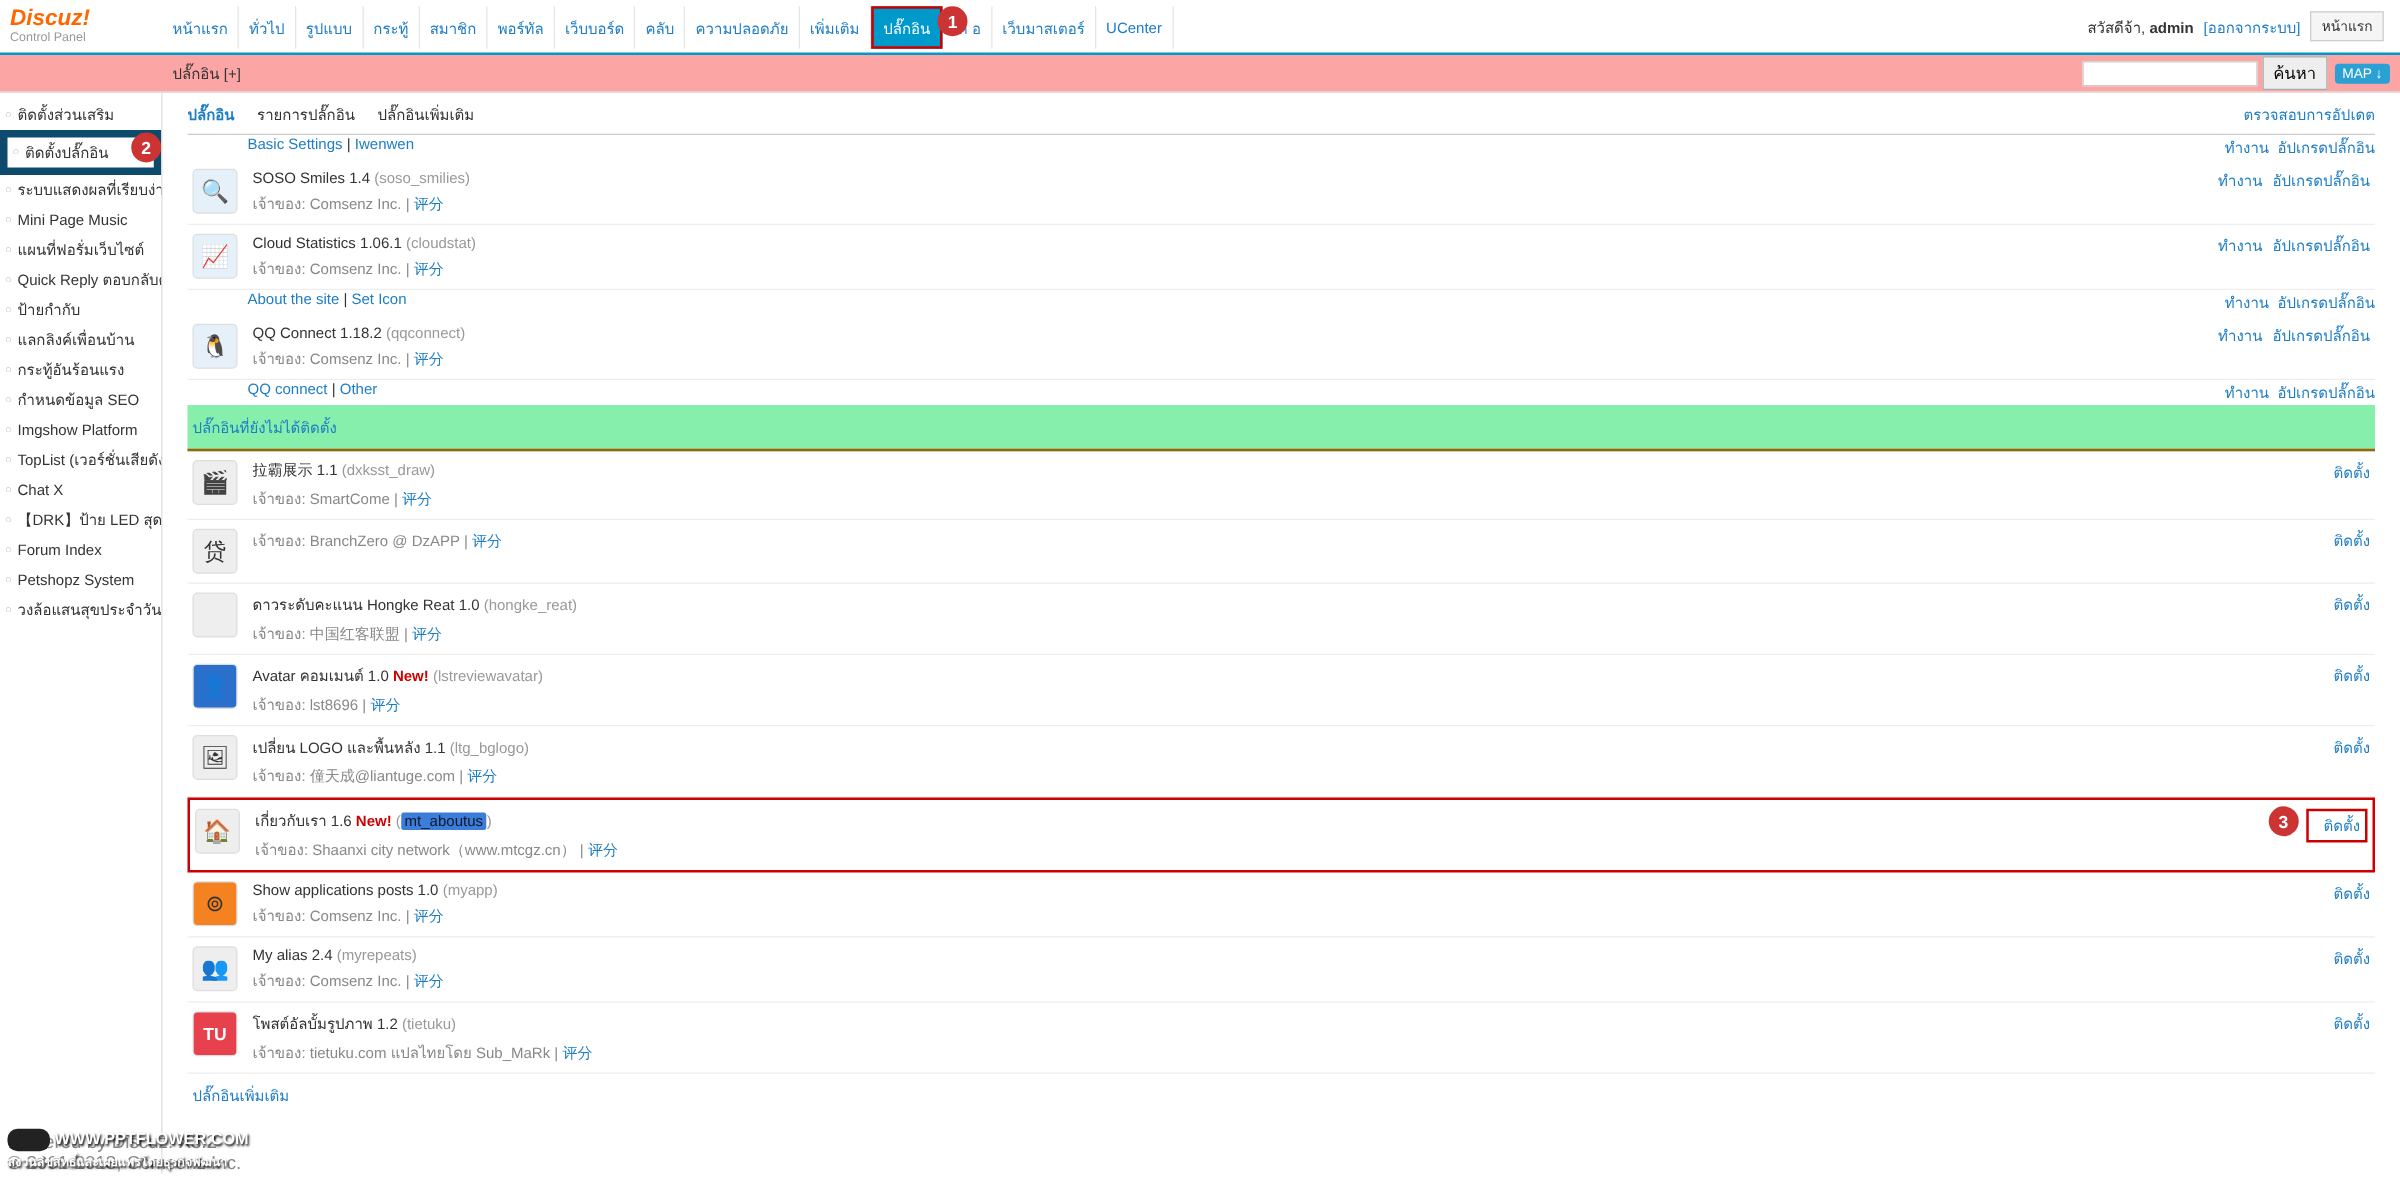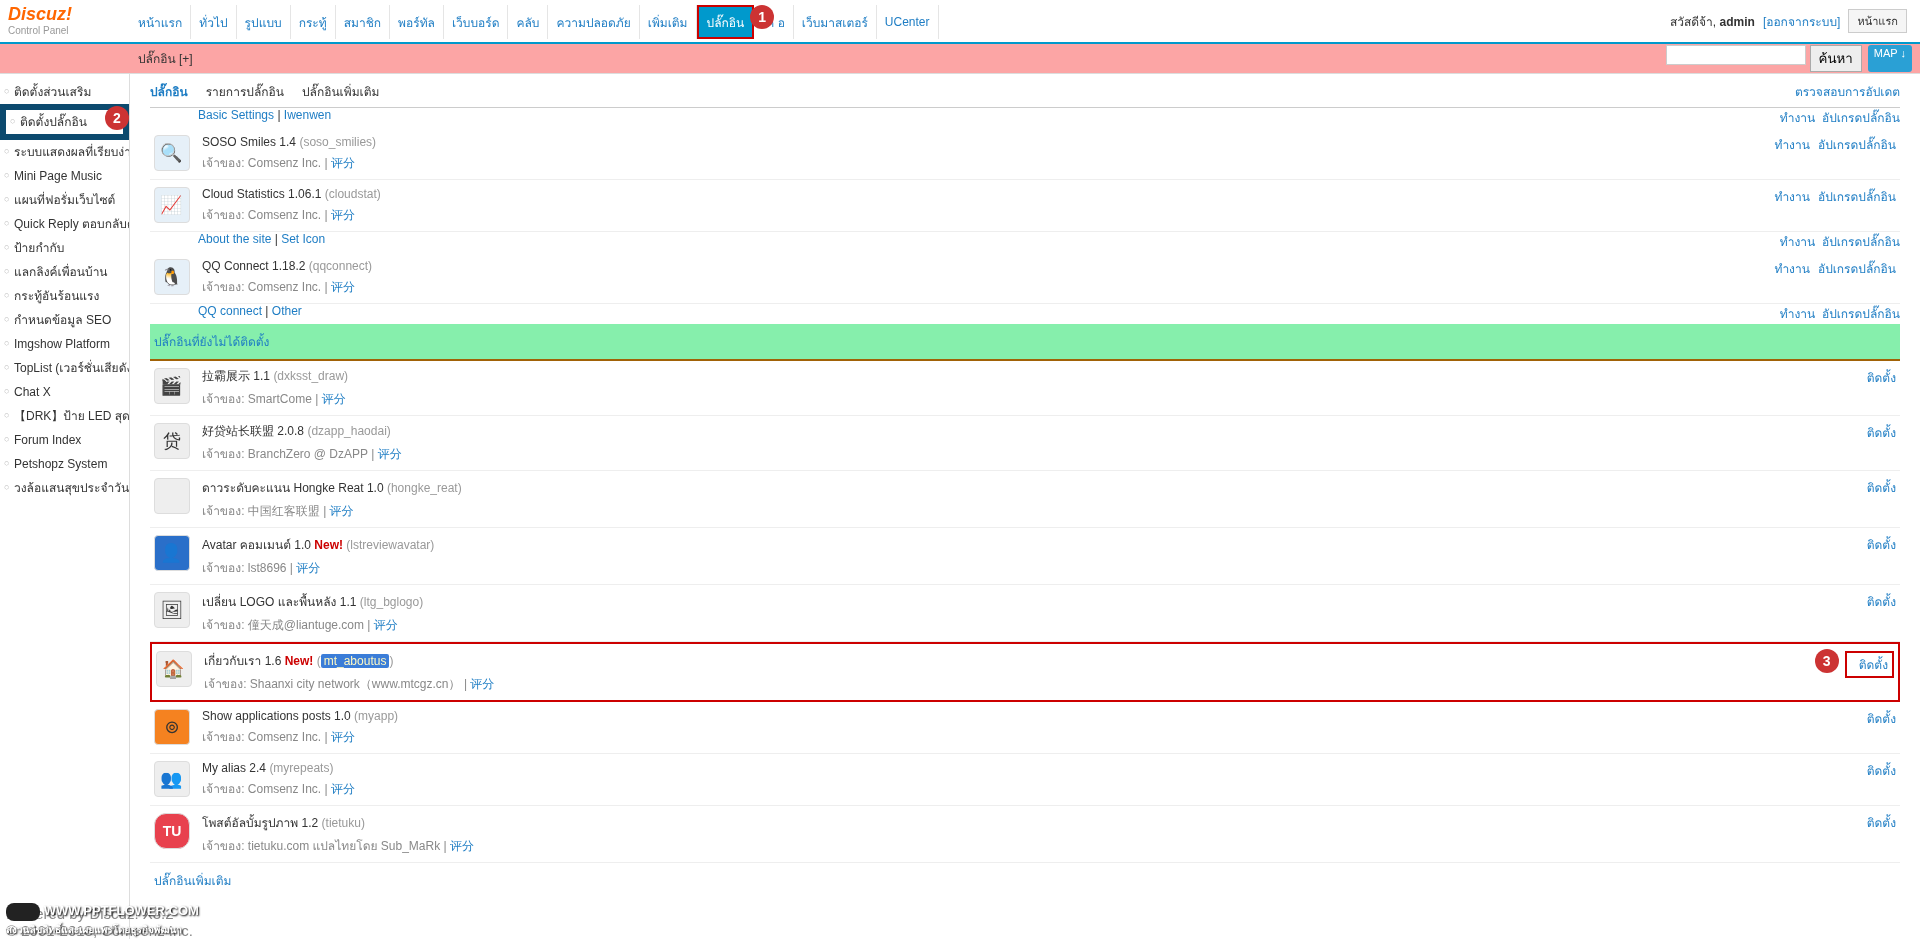--- a/index.html
+++ b/index.html
@@ -49,28 +49,28 @@
 .plugin-owner { color:#888;}
 .plugin-owner .rate { color:#1e7dc4;}
 .plugin-actions { text-align:right; flex-shrink:0; }
 .plugin-actions a { color:#1e7dc4; margin-left:8px; }
 .plugin-links { margin-bottom:6px; padding-left:48px;}
 .section-header{ color:#1e7dc4; padding:8px 4px; font-weight:normal; border-bottom:2px solid #a16207; background:#86efac;}
 
 .highlight-row { border:2px solid #cc0000 !important; }
 .highlight-btn { border:2px solid #cc0000; padding:2px 4px; display:inline-block; position:relative;}
 .badge3 { position:absolute; top:-4px; left:-32px; width:24px; height:24px; border-radius:50%; background:#cc3333; color:#fff; display:flex; align-items:center; justify-content:center; font-size:14px; font-weight:bold;}
-.slug-highlight { background:#3b7dd8; color:#fef9c3; padding:0 3px; border-radius:2px;}
+.slug-highlight { background:#3b7dd8; color:#0f172a; padding:0 3px; border-radius:2px;}
 .footer { position:absolute; bottom:4px; left:6px; font-size:15px; color:#888;}
 .watermark { position:absolute; bottom:6px; left:6px; font-family:Arial; font-weight:bold; color:#fff; text-shadow:1px 1px 2px #000; font-size:13px; z-index:20;}
 .watermark-sub { font-size:10px;}
 .icon-search{background:#e6f0f8;}
 .icon-blue{background:#2a6fc9;}
 .icon-orange{background:#f58220;}
-.icon-tu{background:#e8414e;color:#fff;font-weight:bold;font-size:14px;border-radius:12px;}
+.icon-tu{background:#e8414e;color:#fff;font-weight:bold;font-size:14px;}
 #more-plugins{padding:8px 4px;}
 </style>
 </head>
 <body>
 
 <div class="header">
   <div class="logo">
     <div class="logo-discuz"><span>Discuz</span><span>!</span></div>
     <div class="logo-sub">Control Panel</div>
   </div>
@@ -92,21 +92,21 @@
     </div>
   <div class="header-right">
     <span><span>สวัสดีจ้า, </span><b>admin</b></span>
     <a>[ออกจากระบบ]</a>
     <span class="btn-frame">หน้าแรก</span>
   </div>
 </div>
 
 <div class="subheader">
   <span>ปลั๊กอิน  [+]</span>
-  <div style="margin-left:auto;display:flex;">
+  <div style="margin-left:auto;display:flex;align-items:center;">
     <input type="text" style="">
     <button class="search-btn">ค้นหา</button>
     <span class="map-btn">MAP ↓</span>
   </div>
 </div>
 
 <div class="main">
   <div class="sidebar" id="sidebar">
       <a class="sidebar-item">ติดตั้งส่วนเสริม</a>
       <a class="sidebar-item sel">ติดตั้งปลั๊กอิน<span class="badge2">2</span></a>
@@ -177,21 +177,20 @@
             <div class="plugin-icon ">🎬</div>
             <div class="plugin-info">
               <div class="plugin-name"><span class="pname">拉霸展示 </span><span class="ver">1.1</span> <span class="slug">(dxksst_draw)</span></div>
               <div class="plugin-owner"><span>เจ้าของ: SmartCome</span>  |  <a class="rate">评分</a></div>
             </div>
             <div class="plugin-actions"><a>ติดตั้ง</a></div>
           </div>
           <div class="plugin-item">
             <div class="plugin-icon ">贷</div>
             <div class="plugin-info">
-              <div class="plugin-name"><span class="pname">好贷站长联盟 </span><span class="ver">2.0.8</span> <span class="slug">(dzapp_haodai)</span></div>
               <div class="plugin-owner"><span>เจ้าของ: BranchZero @ DzAPP</span>  |  <a class="rate">评分</a></div>
             </div>
             <div class="plugin-actions"><a>ติดตั้ง</a></div>
           </div>
           <div class="plugin-item">
             <div class="plugin-icon "></div>
             <div class="plugin-info">
               <div class="plugin-name"><span class="pname">ดาวระดับคะแนน Hongke Reat </span><span class="ver">1.0</span> <span class="slug">(hongke_reat)</span></div>
               <div class="plugin-owner"><span>เจ้าของ: 中国红客联盟</span>  |  <a class="rate">评分</a></div>
             </div>

